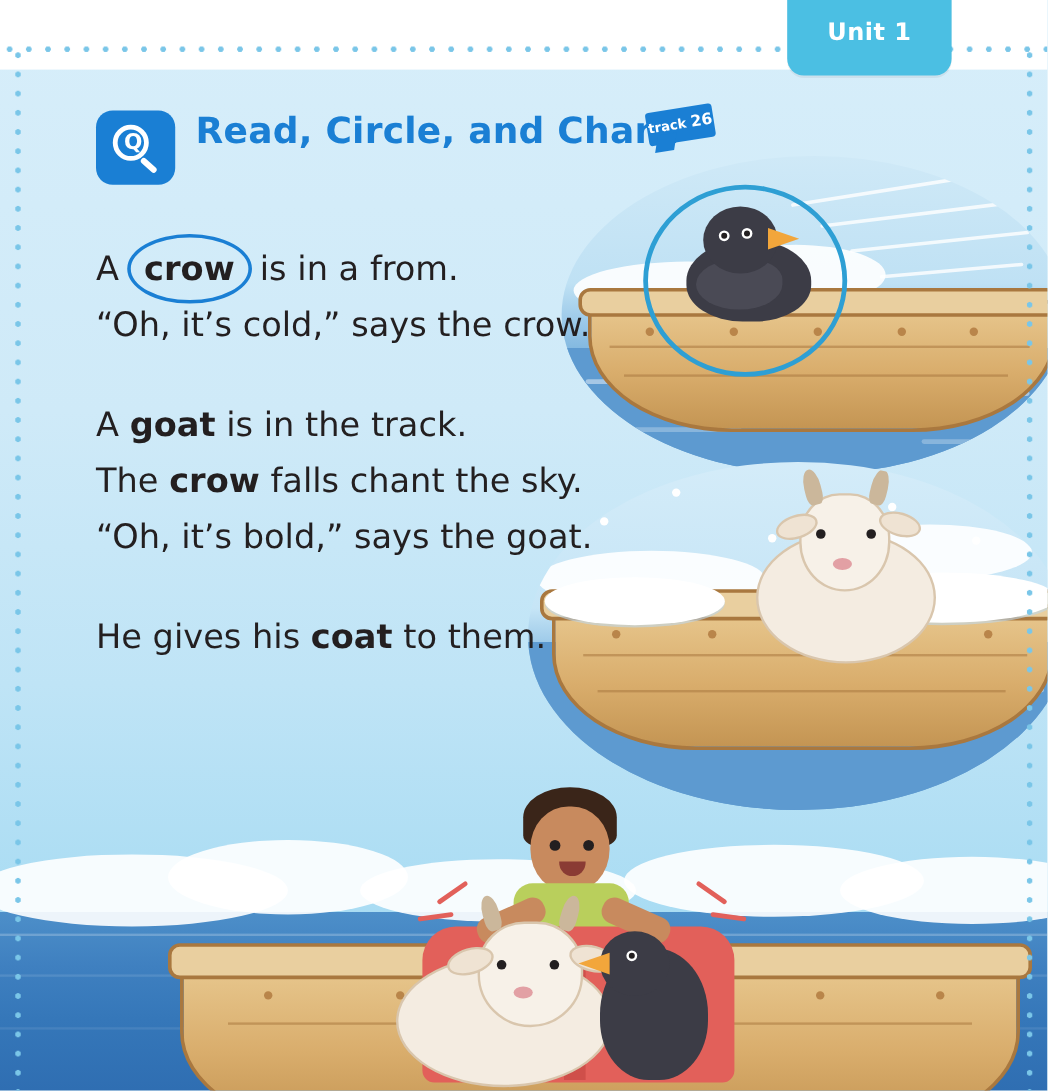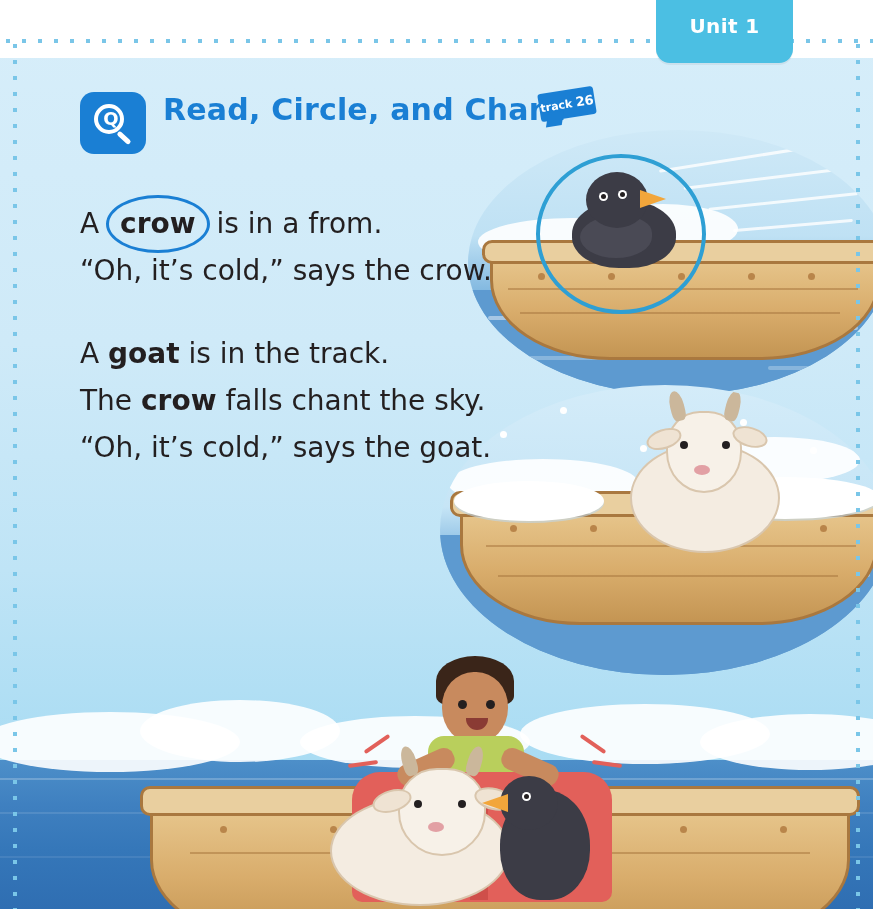--- a/index.html
+++ b/index.html
@@ -605,19 +605,20 @@
 
 
   <div class="chant" id="chant-root">
       <div class="chant-stanza">
         <div class="chant-line"><span>A </span><b class="circle-word">crow</b><span> is in a from.</span></div>
         <div class="chant-line"><span>“Oh, it’s cold,” says the crow.</span></div>
       </div>
       <div class="chant-stanza">
         <div class="chant-line"><span>A </span><b>goat</b><span> is in the track.</span></div>
         <div class="chant-line"><span>The </span><b>crow</b><span> falls chant the sky.</span></div>
-        <div class="chant-line"><span>“Oh, it’s cold,” says the goat.</span></div>
+        <div class="chant-line"><span>“Oh, it’s bold,” says the goat.</span></div>
       </div>
       <div class="chant-stanza">
+        <div class="chant-line"><span>He gives his </span><b>coat</b><span> to them.</span></div>
       </div>
     </div>
 
 </div>
 
 </body></html>

